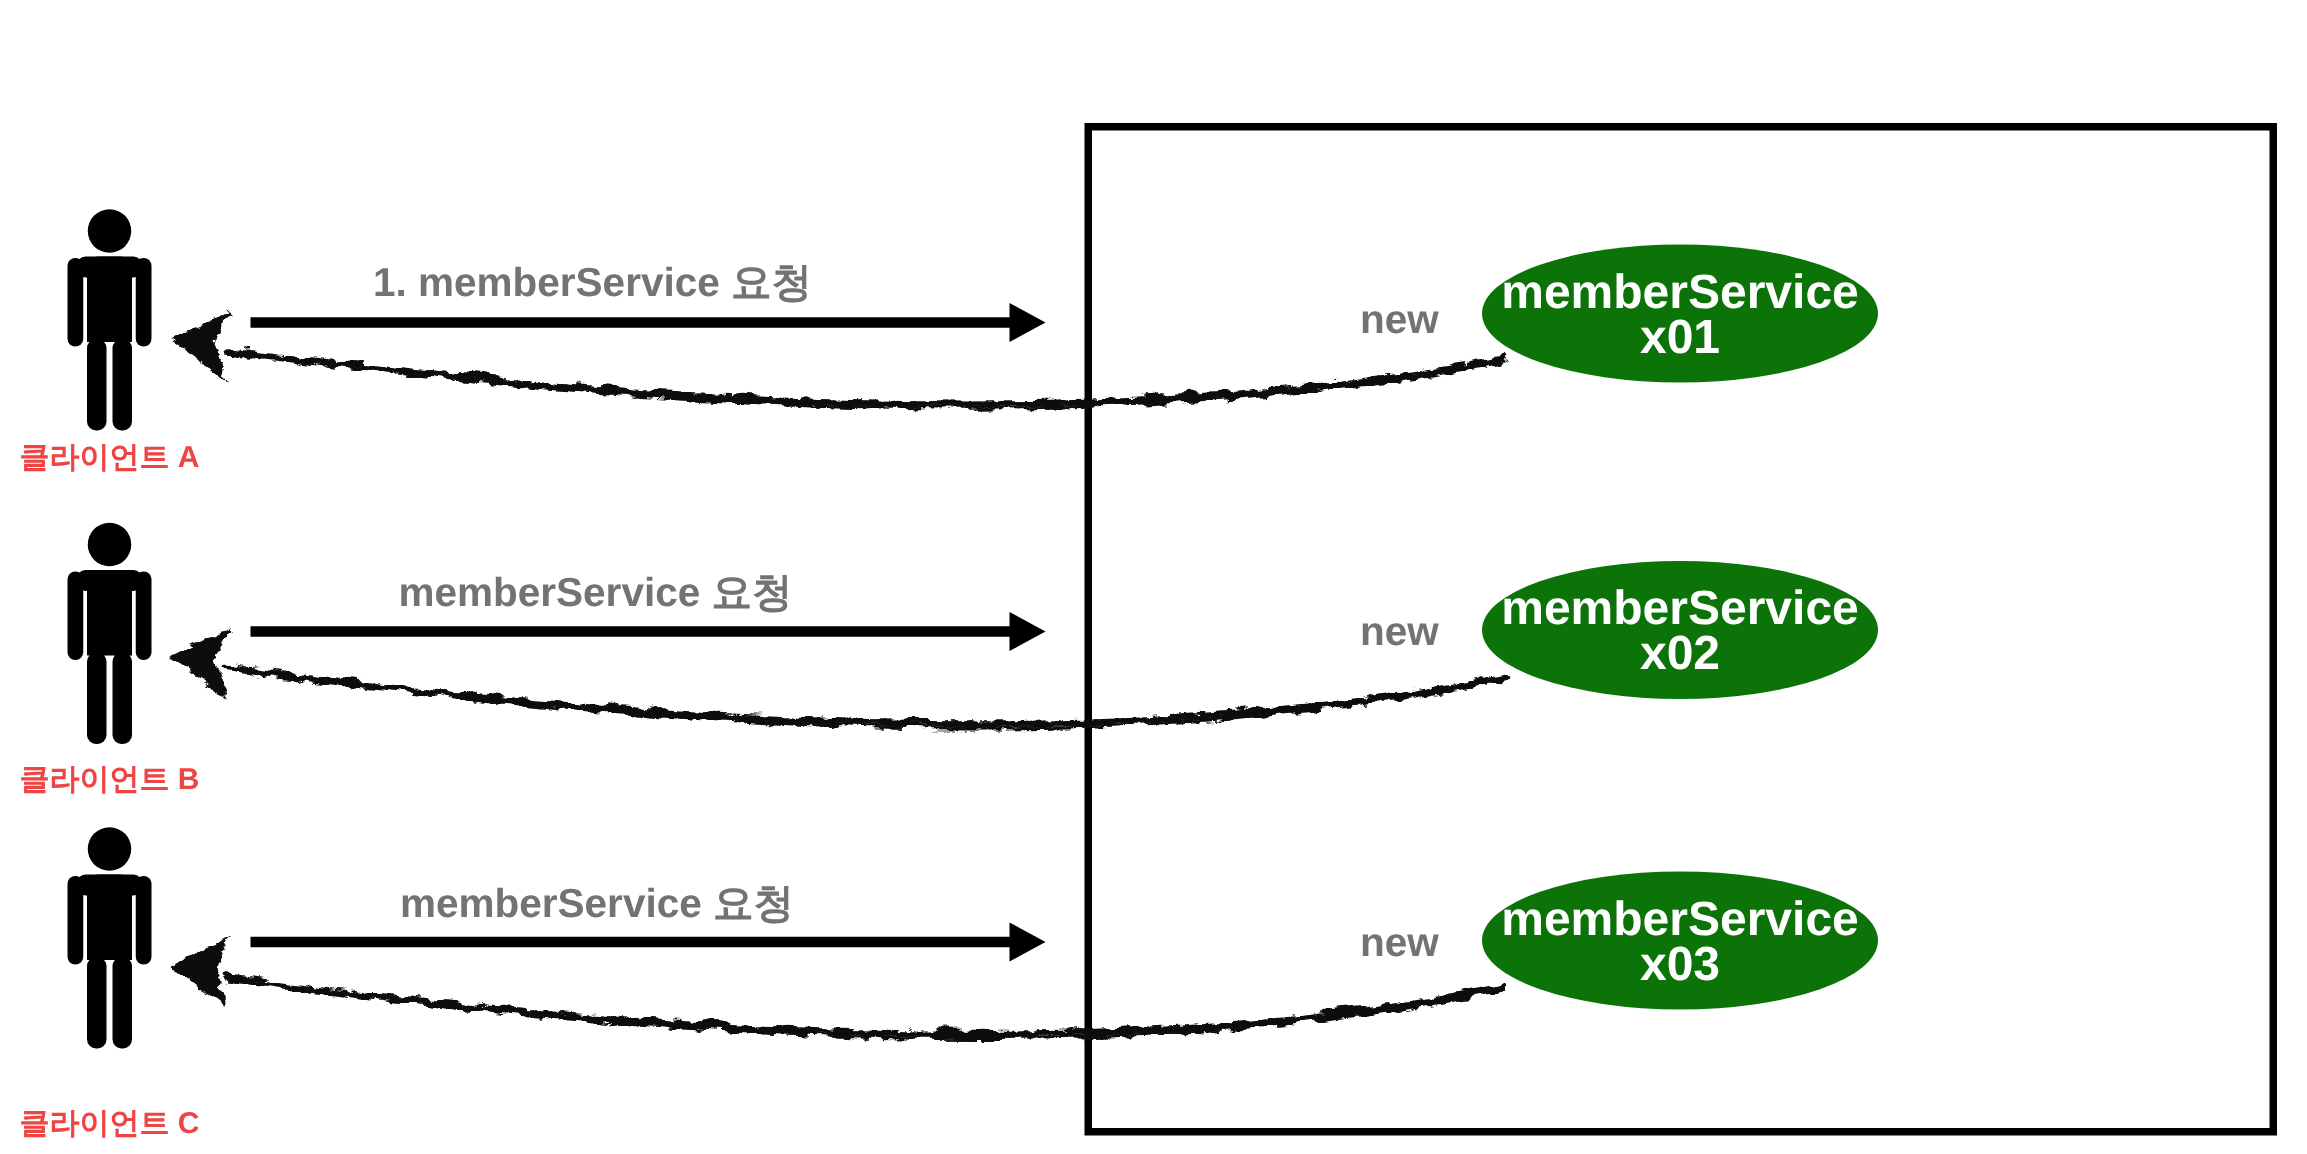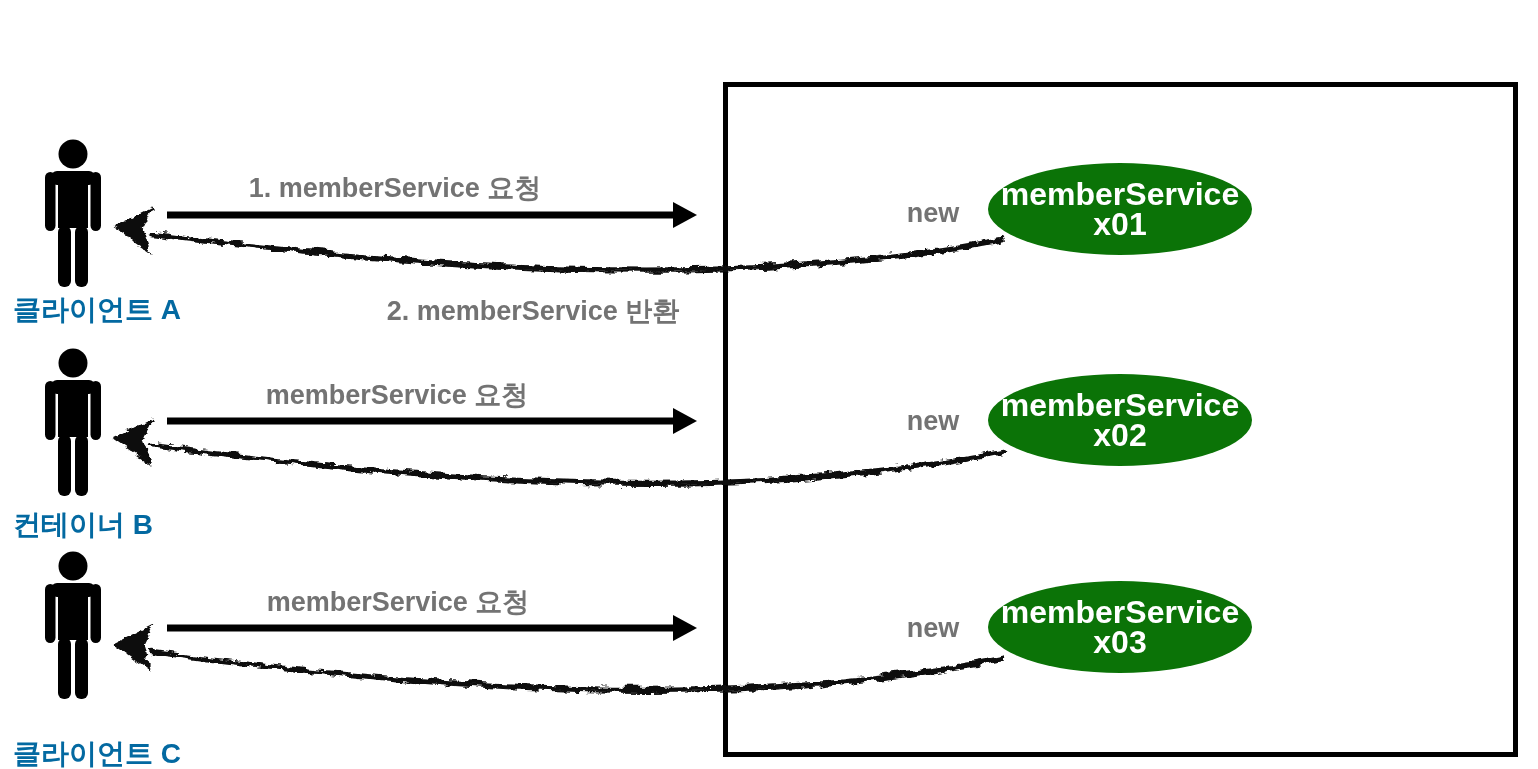--- a/index.html
+++ b/index.html
@@ -22,21 +22,21 @@
   }
   .arrows-layer{
     position:absolute;left:0;top:0;width:1538px;height:769px;
     z-index:1;pointer-events:none;
   }
   .person{
     position:absolute;left:41px;width:64px;height:150px;z-index:2;
   }
   .client-label{
     position:absolute;left:13px;z-index:2;
-    font-size:28px;font-weight:700;color:#0369a1;white-space:nowrap;
+    font-size:20px;font-weight:700;color:#ef4444;white-space:nowrap;
   }
   .flow-label{
     position:absolute;width:450px;text-align:center;z-index:2;
     font-size:27px;font-weight:700;color:#737373;white-space:nowrap;
   }
   .new-label{
     position:absolute;left:898px;width:70px;text-align:center;z-index:2;
     font-size:27px;font-weight:700;color:#737373;
   }
   .bean{
@@ -123,25 +123,24 @@
       <rect x="10" y="32" width="44" height="14" rx="6"></rect>
       <path d="M17,40 q0,-8 8,-8 h14 q8,0 8,8 v49 h-30 z"></path>
       <rect x="4" y="33" width="10.5" height="59" rx="5.2"></rect>
       <rect x="49.5" y="33" width="10.5" height="59" rx="5.2"></rect>
       <rect x="17" y="87" width="13" height="61" rx="6"></rect>
       <rect x="34" y="87" width="13" height="61" rx="6"></rect>
     </g>
   </svg>
 
   <div class="client-label" style="top:291px">클라이언트 A</div>
-  <div class="client-label" style="top:506px">컨테이너 B</div>
+  <div class="client-label" style="top:506px">클라이언트 B</div>
   <div class="client-label" style="top:735px">클라이언트 C</div>
 
   <div class="flow-label" style="left:170px;top:170px">1. memberService 요청</div>
-  <div class="flow-label" style="left:308px;top:293px">2. memberService 반환</div>
   <div class="flow-label" style="left:172px;top:377px">memberService 요청</div>
   <div class="flow-label" style="left:173px;top:584px">memberService 요청</div>
 
   <div class="new-label" style="top:198px">new</div>
   <div class="new-label" style="top:406px">new</div>
   <div class="new-label" style="top:613px">new</div>
 
   <div class="bean" style="top:163px">
     <div>memberService</div>
     <div>x01</div>

